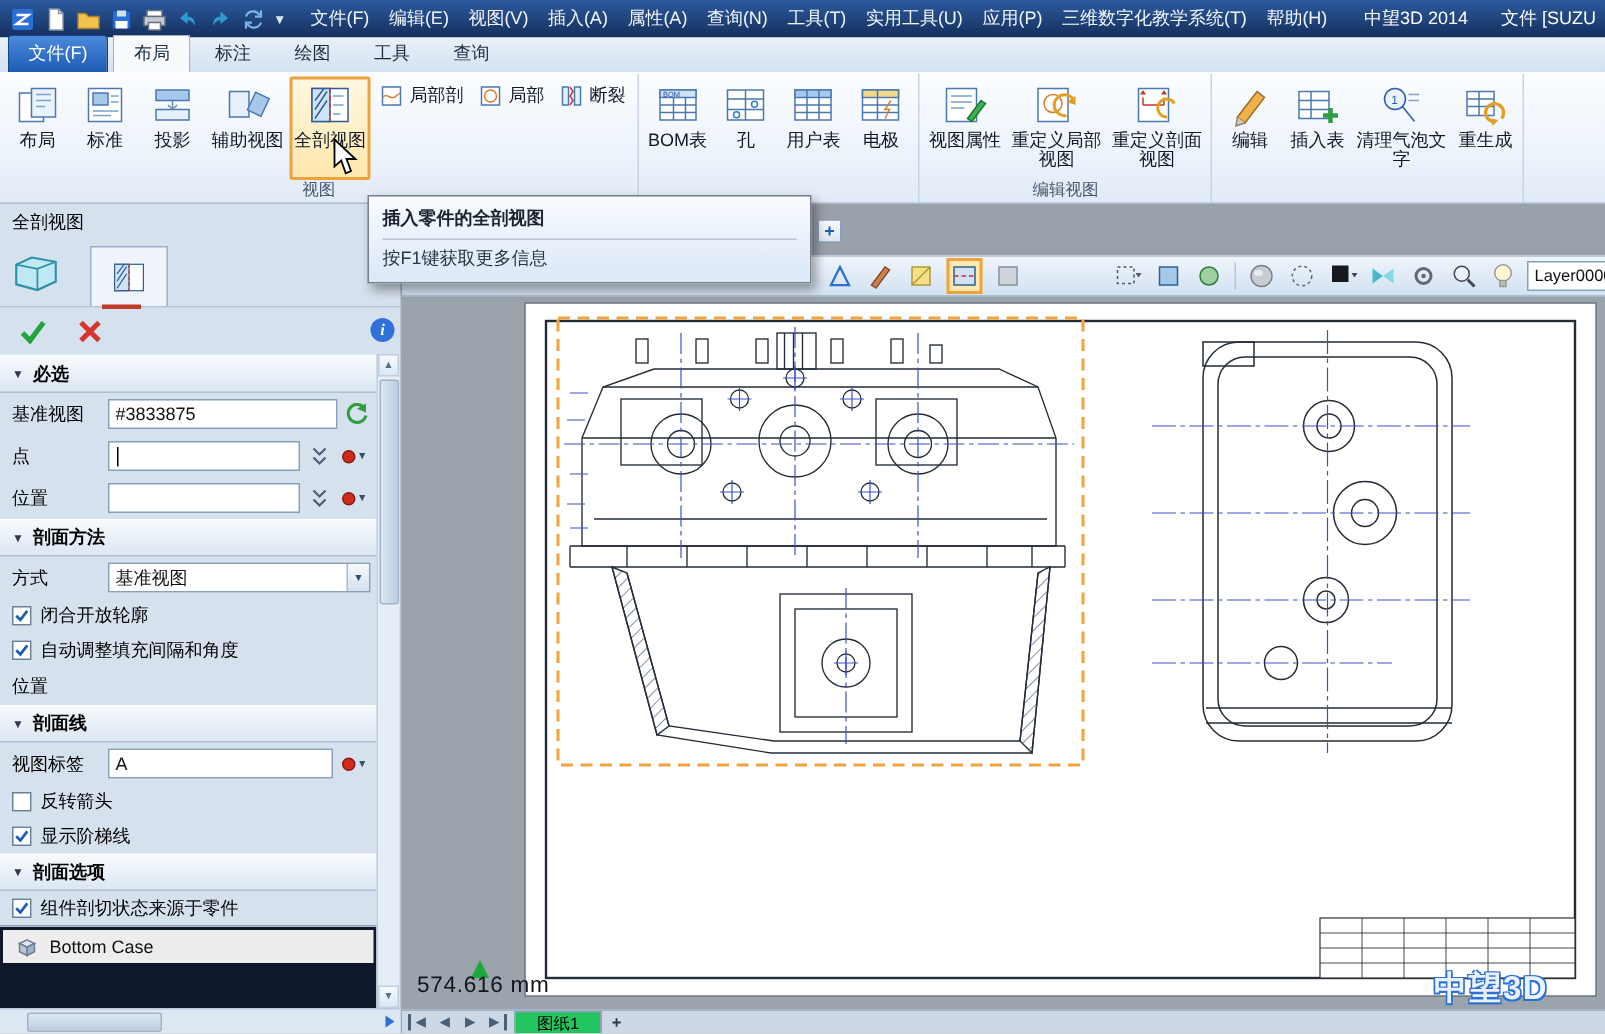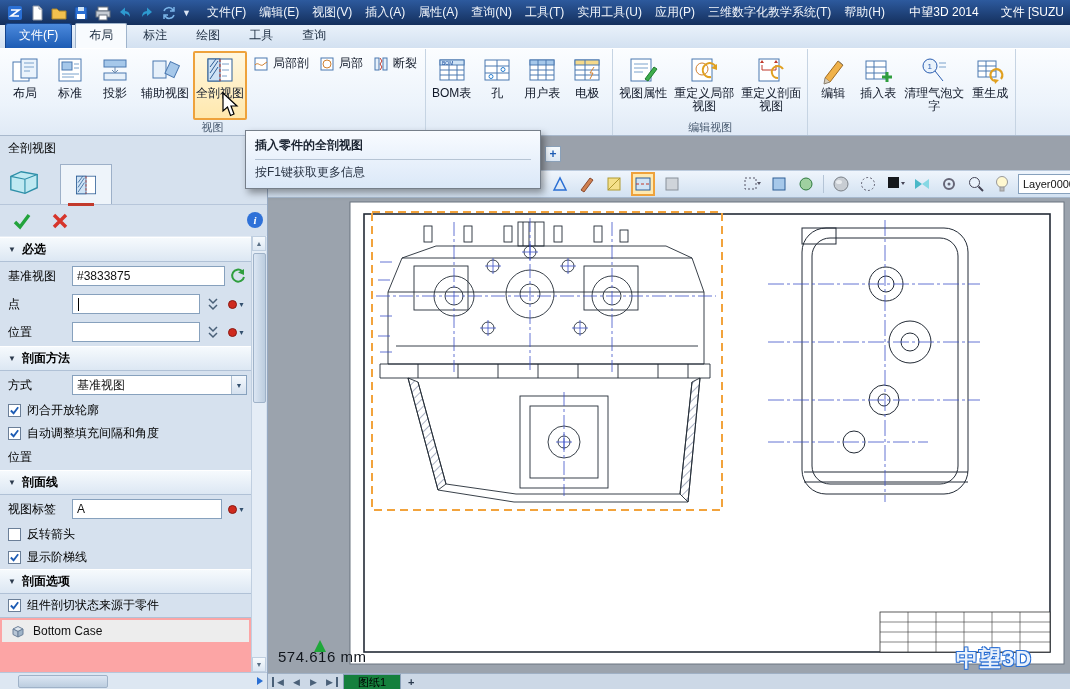--- a/index.html
+++ b/index.html
@@ -64,21 +64,21 @@
   .dbtn{width:15px;height:18px;background:linear-gradient(#f5f9fd,#d5e1ef);border-left:1px solid #aabccf;display:flex;align-items:center;justify-content:center;font-size:7px;color:#33506e;flex:none}
   .icbtn{flex:none;width:18px;height:18px;display:flex;align-items:center;justify-content:center}
   .redcombo{flex:none;display:flex;align-items:center;gap:1px;padding:0 2px;height:18px}
   .dot{width:9px;height:9px;border-radius:50%;background:#cf2a1e;border:1px solid #8a1a12;display:inline-block}
   .mini{font-size:7px;color:#33506e}
   .cbrow{flex:none;display:flex;align-items:center;gap:6px;padding:3px 8px;}
   .cb{width:13px;height:13px;background:#fff;border:1px solid #6b7f98;display:flex;align-items:center;justify-content:center;flex:none}
   .cb svg{width:11px;height:11px}
   .cb svg path{stroke:#1d5cb4;stroke-width:2;fill:none}
   .cbl{color:#000}
-  .listbox{flex:1;background:#fca5a5;border-top:1px solid #b0c1d6;margin:0 16px 17px 0;padding:2px}
+  .listbox{flex:1;background:#0f172a;border-top:1px solid #b0c1d6;margin:0 16px 17px 0;padding:2px}
   .listrow{display:flex;align-items:center;gap:7px;padding:3px 8px;background:#ededed}
   .info{position:absolute;right:4px;top:76px;width:16px;height:16px;border-radius:50%;background:#2f71d8;color:#fff;font-weight:bold;font-family:"Liberation Serif",serif;font-style:italic;display:flex;align-items:center;justify-content:center;font-size:11px;z-index:5}
   .vscroll{position:absolute;right:1px;top:100px;bottom:17px;width:15px;background:#e5edf6;border-left:1px solid #c0cfe0;z-index:4;display:flex;flex-direction:column;align-items:center}
   .sarr{height:15px;width:100%;display:flex;align-items:center;justify-content:center;font-size:7px;color:#5a7086;background:linear-gradient(#f6fafd,#dce7f3);border:1px solid #c0cfe0}
   .vthumb{width:13px;height:150px;background:linear-gradient(90deg,#dbe6f3,#bccddf);border:1px solid #9fb2c8;border-radius:2px;margin-top:2px}
   .hscroll{position:absolute;left:0;bottom:0;width:268px;height:17px;background:#dde7f2;border-top:1px solid #b7c6da;z-index:4;display:flex;align-items:center}
   .hthumb{width:90px;height:13px;margin-left:18px;background:linear-gradient(#dbe6f3,#bccddf);border:1px solid #9fb2c8;border-radius:2px}
   .hsbtn{margin-left:auto;width:16px;height:15px;display:flex;align-items:center;justify-content:center}
 
   
@@ -90,21 +90,21 @@
   .tbsp{width:46px;flex:none}
   .tbsep{width:1px;height:18px;background:#b4c4d6;flex:none}
   .rightcluster{margin-left:auto;display:flex;align-items:center;gap:6px;flex:none}
   .layercombo{display:flex;align-items:center;height:20px;background:#fff;border:1px solid #87a1bd;width:96px;flex:none;margin-right:-28px}
   .layercombo .cval{font-size:11px}
   .canvas{position:absolute;left:0;top:60px;width:802px;height:477px;background:#9ba3ad;overflow:hidden}
   .status{position:absolute;left:10px;top:452px;font-size:15px;color:#10151c;letter-spacing:.5px}
   .watermark{position:absolute;left:688px;top:448px;font-size:22px;font-weight:bold;color:#e9f1fb;text-shadow:1px 1px 0 #2a6fd4,-1px -1px 0 #2a6fd4,1px -1px 0 #2a6fd4,-1px 1px 0 #2a6fd4;letter-spacing:1px}
   .sheetbar{position:absolute;left:0;bottom:0;width:802px;height:16px;background:#ccd8e6;border-top:1px solid #9fb0c4;display:flex;align-items:center;gap:2px;padding-left:4px;font-size:11px}
   .navbtn{width:15px;text-align:center;color:#4a6078;font-size:9px}
-  .sheettab{background:#15803d;border:1px solid #8aa0b8;border-bottom:none;height:15px;padding:0 14px;display:flex;align-items:center;color:#000;margin-left:3px}
+  .sheettab{background:#22c55e;border:1px solid #8aa0b8;border-bottom:none;height:15px;padding:0 14px;display:flex;align-items:center;color:#000;margin-left:3px}
   .addsheet{width:16px;text-align:center;color:#2a3a4e;font-weight:bold}
 
   .okbtn svg,.cancelbtn svg{width:20px;height:20px}
 </style>
 </head>
 <body>
 
 <div id="app">
 
   <div class="titlebar">

